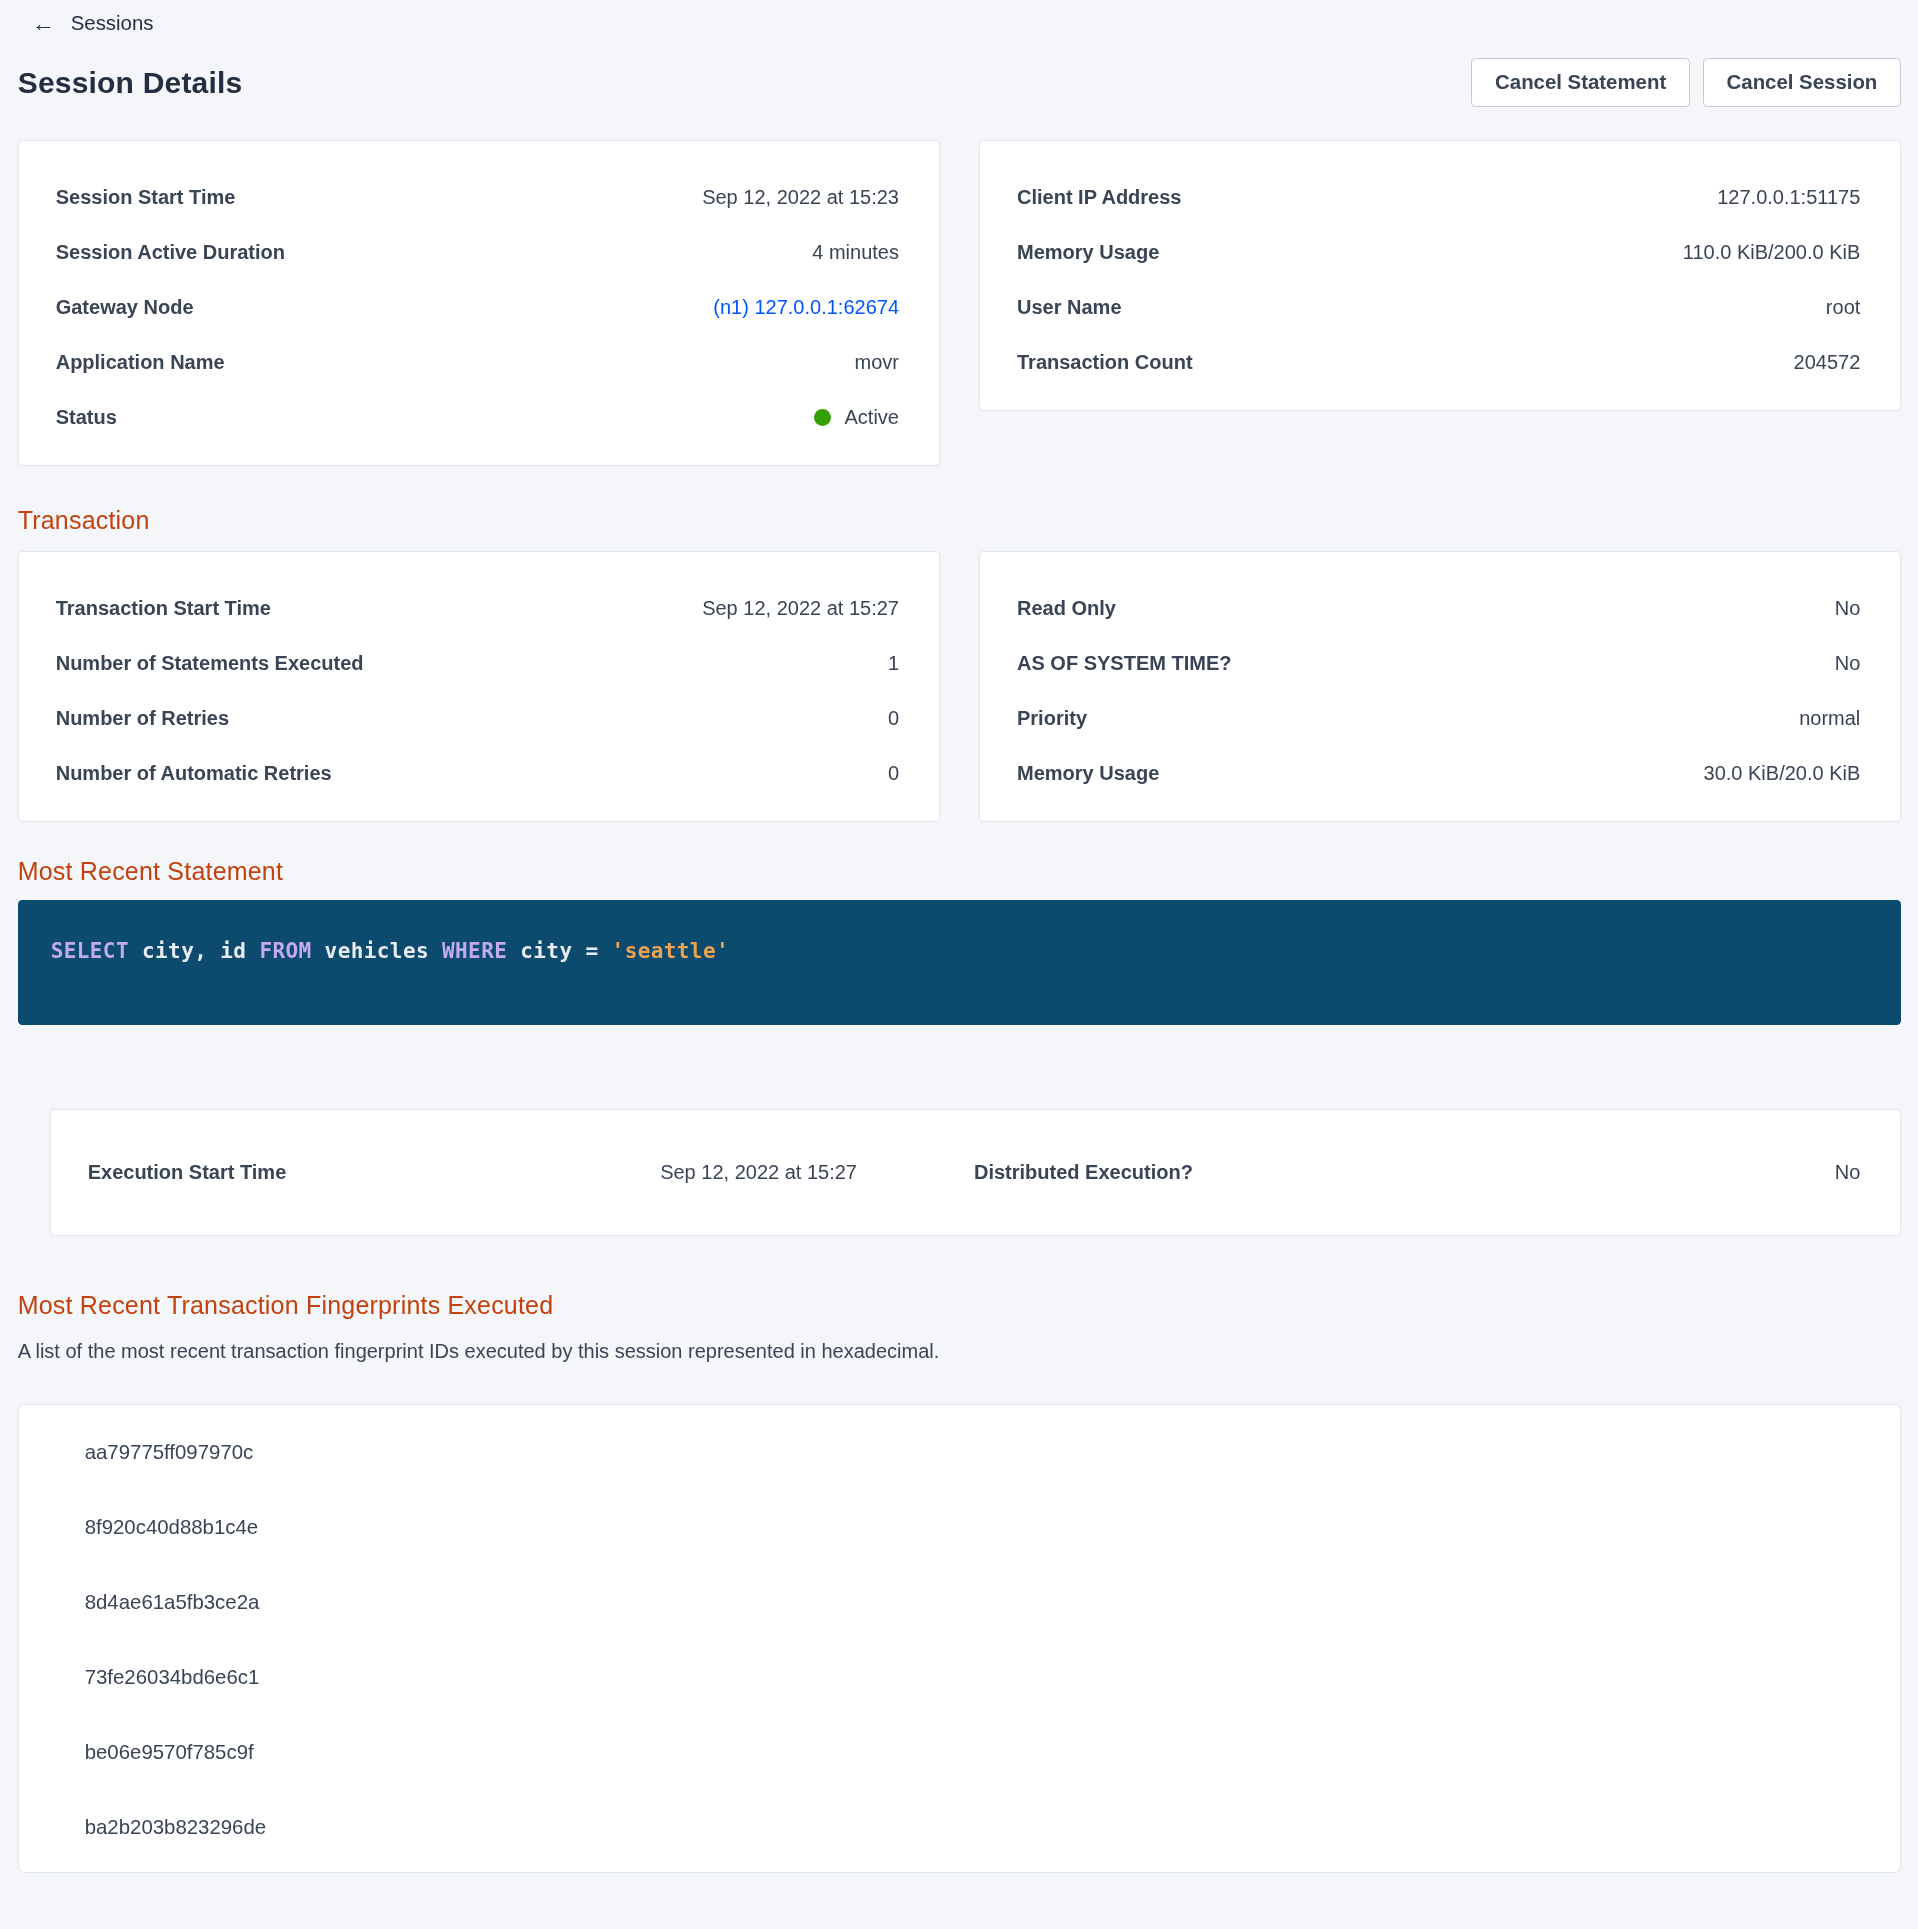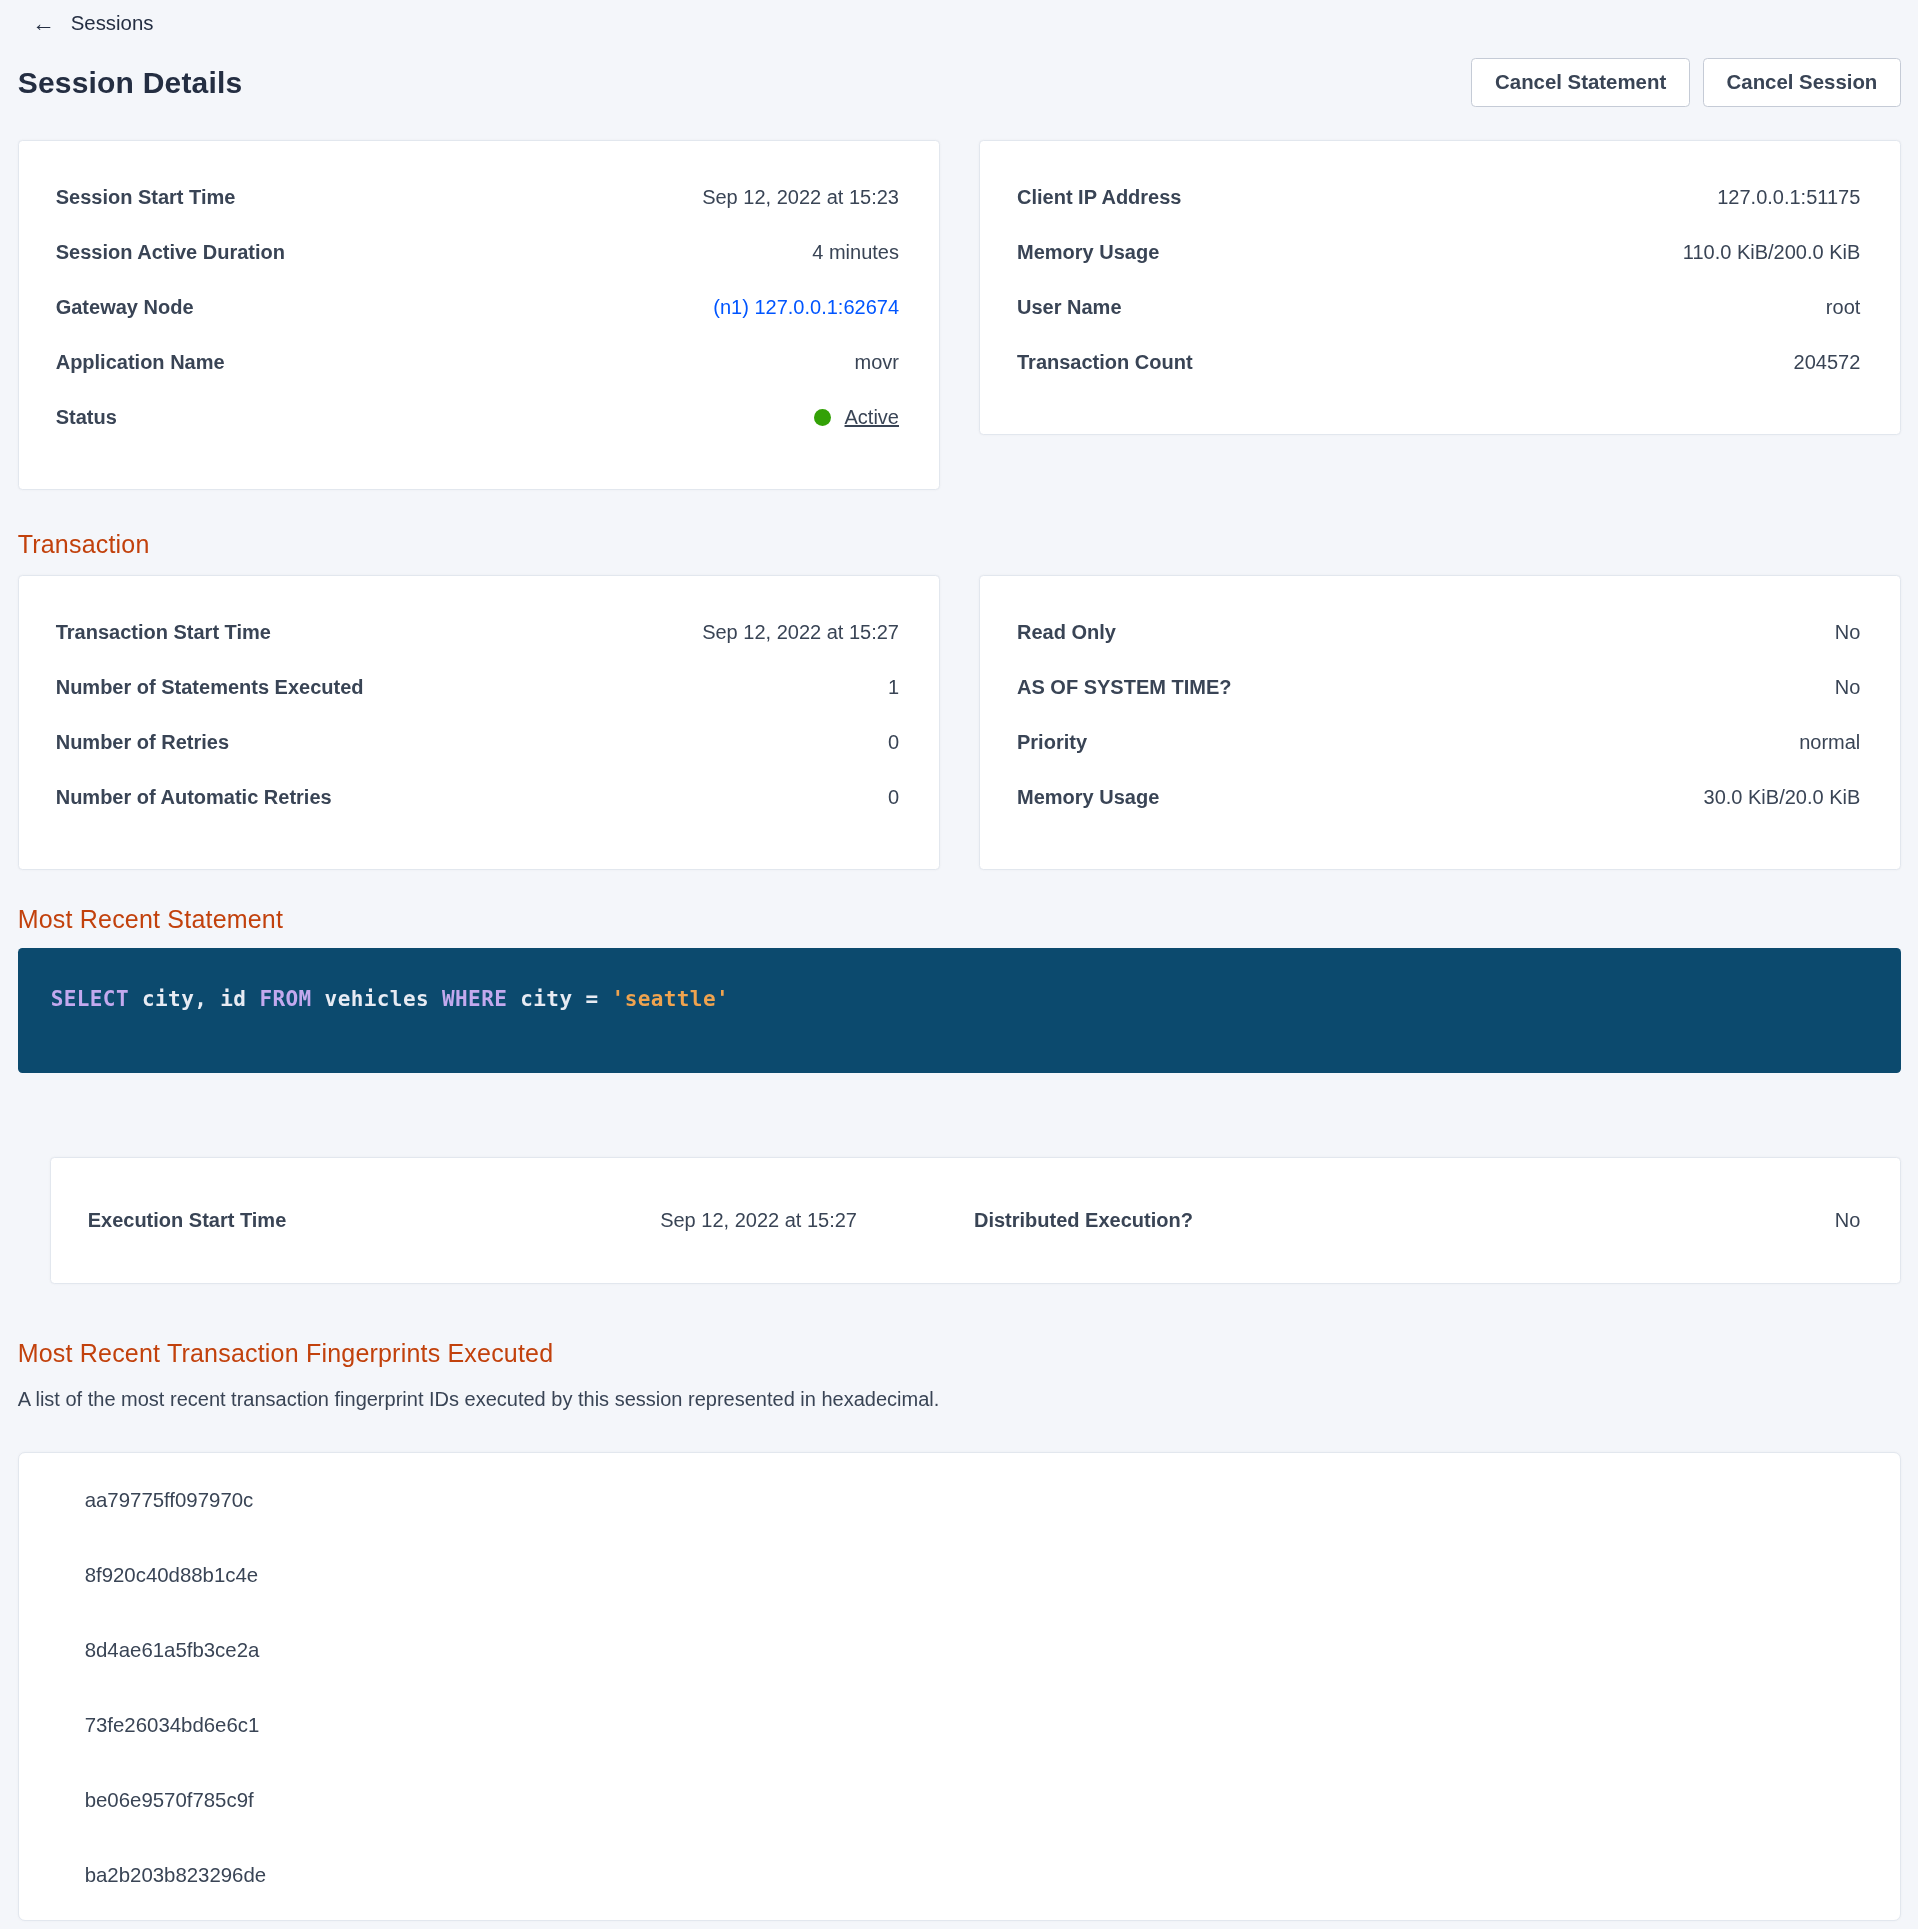--- a/index.html
+++ b/index.html
@@ -34,30 +34,30 @@
   }
 
   
   .cards-row {
     display: grid; grid-template-columns: 1fr 1fr; gap: 39px;
     align-items: start; margin-top: 33px;
   }
   .card {
     background: #ffffff; border: 0.9px solid #e2e7ee; border-radius: 4.4px;
     box-shadow: 0 0 2.7px rgba(20,30,60,0.04);
-    padding: 29px 40px 44px 37px;
+    padding: 29px 40px 20px 37px;
   }
   .row {
     display: flex; justify-content: space-between; align-items: center;
     height: 55px;
   }
   .lbl { font-size: 20px; font-weight: 700; color: #394455; }
   .val { font-size: 20px; font-weight: 400; color: #394455; text-align: right; }
   .val.link { color: #0055ff; cursor: pointer; text-decoration: none; }
-  .status-wrap { display: flex; align-items: center; gap: 13.3px; text-decoration: underline; }
+  .status-wrap { display: flex; align-items: center; gap: 13.3px; }
   .dot {
     width: 17px; height: 17px; border-radius: 50%;
     background: #33a106; display: inline-block;
   }
 
   
   h2 {
     font-size: 25px; font-weight: 400; color: #c2410c;
     margin: 40px 0 14px 0; letter-spacing: 0.2px;
   }

